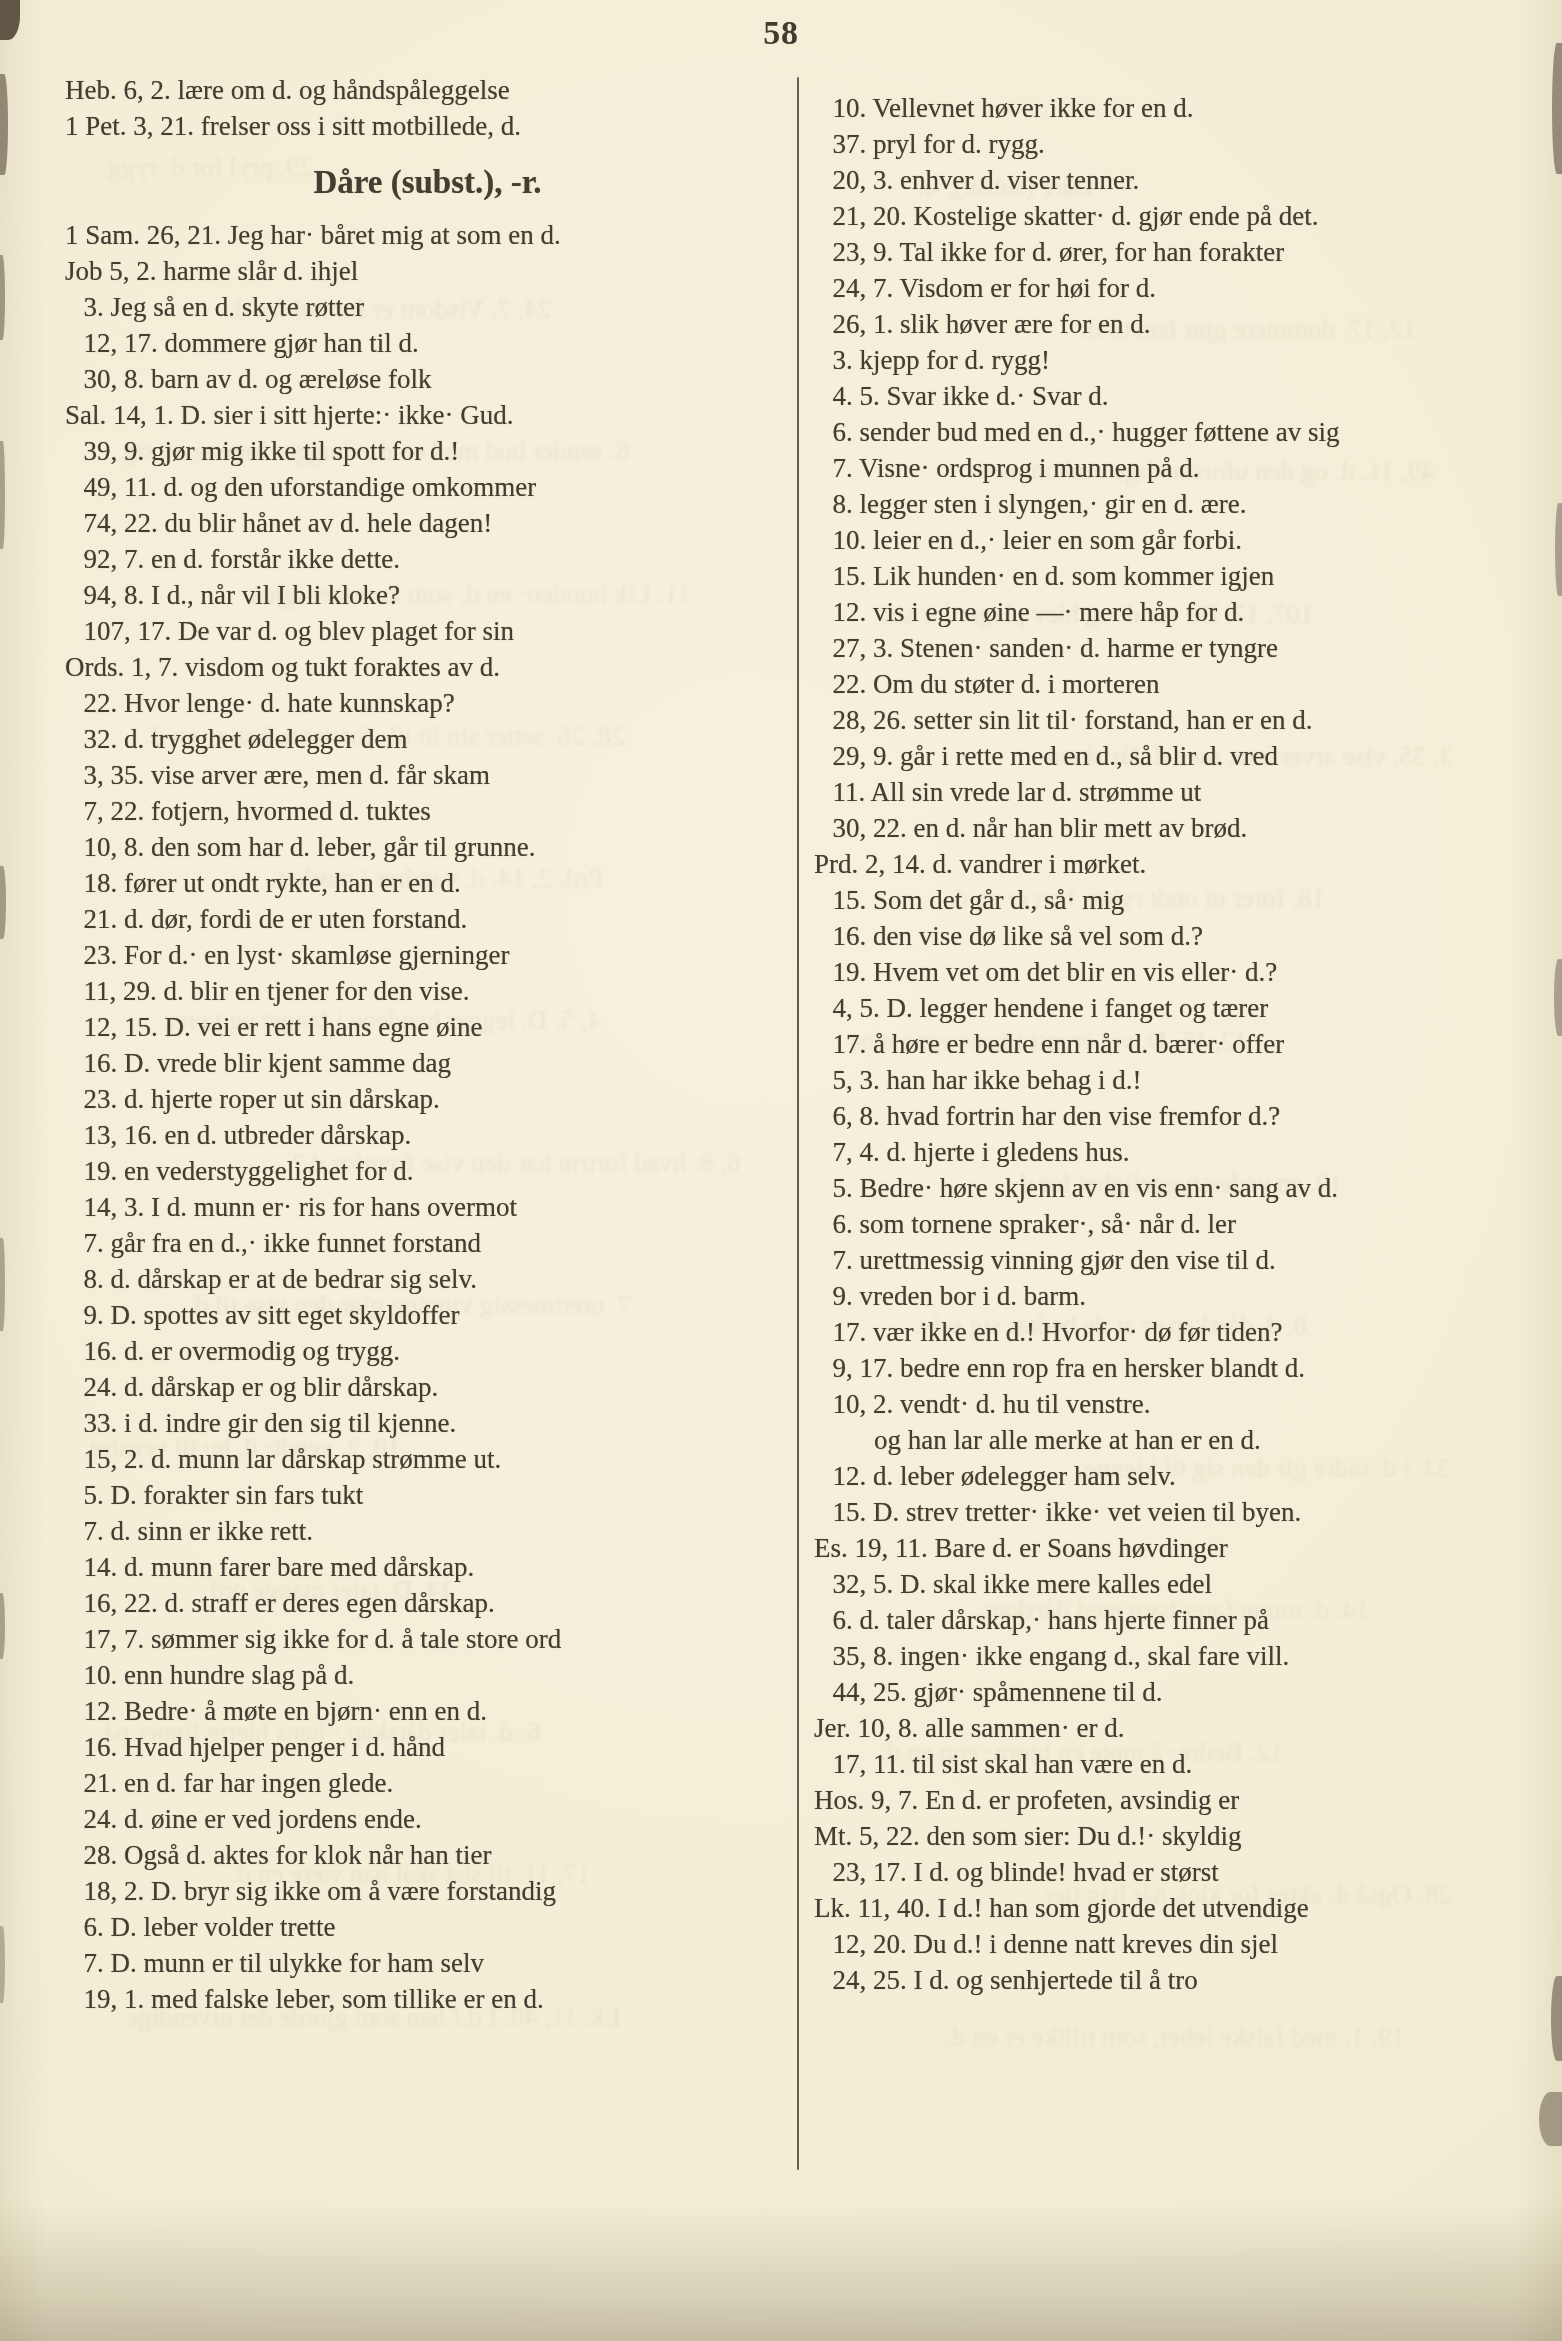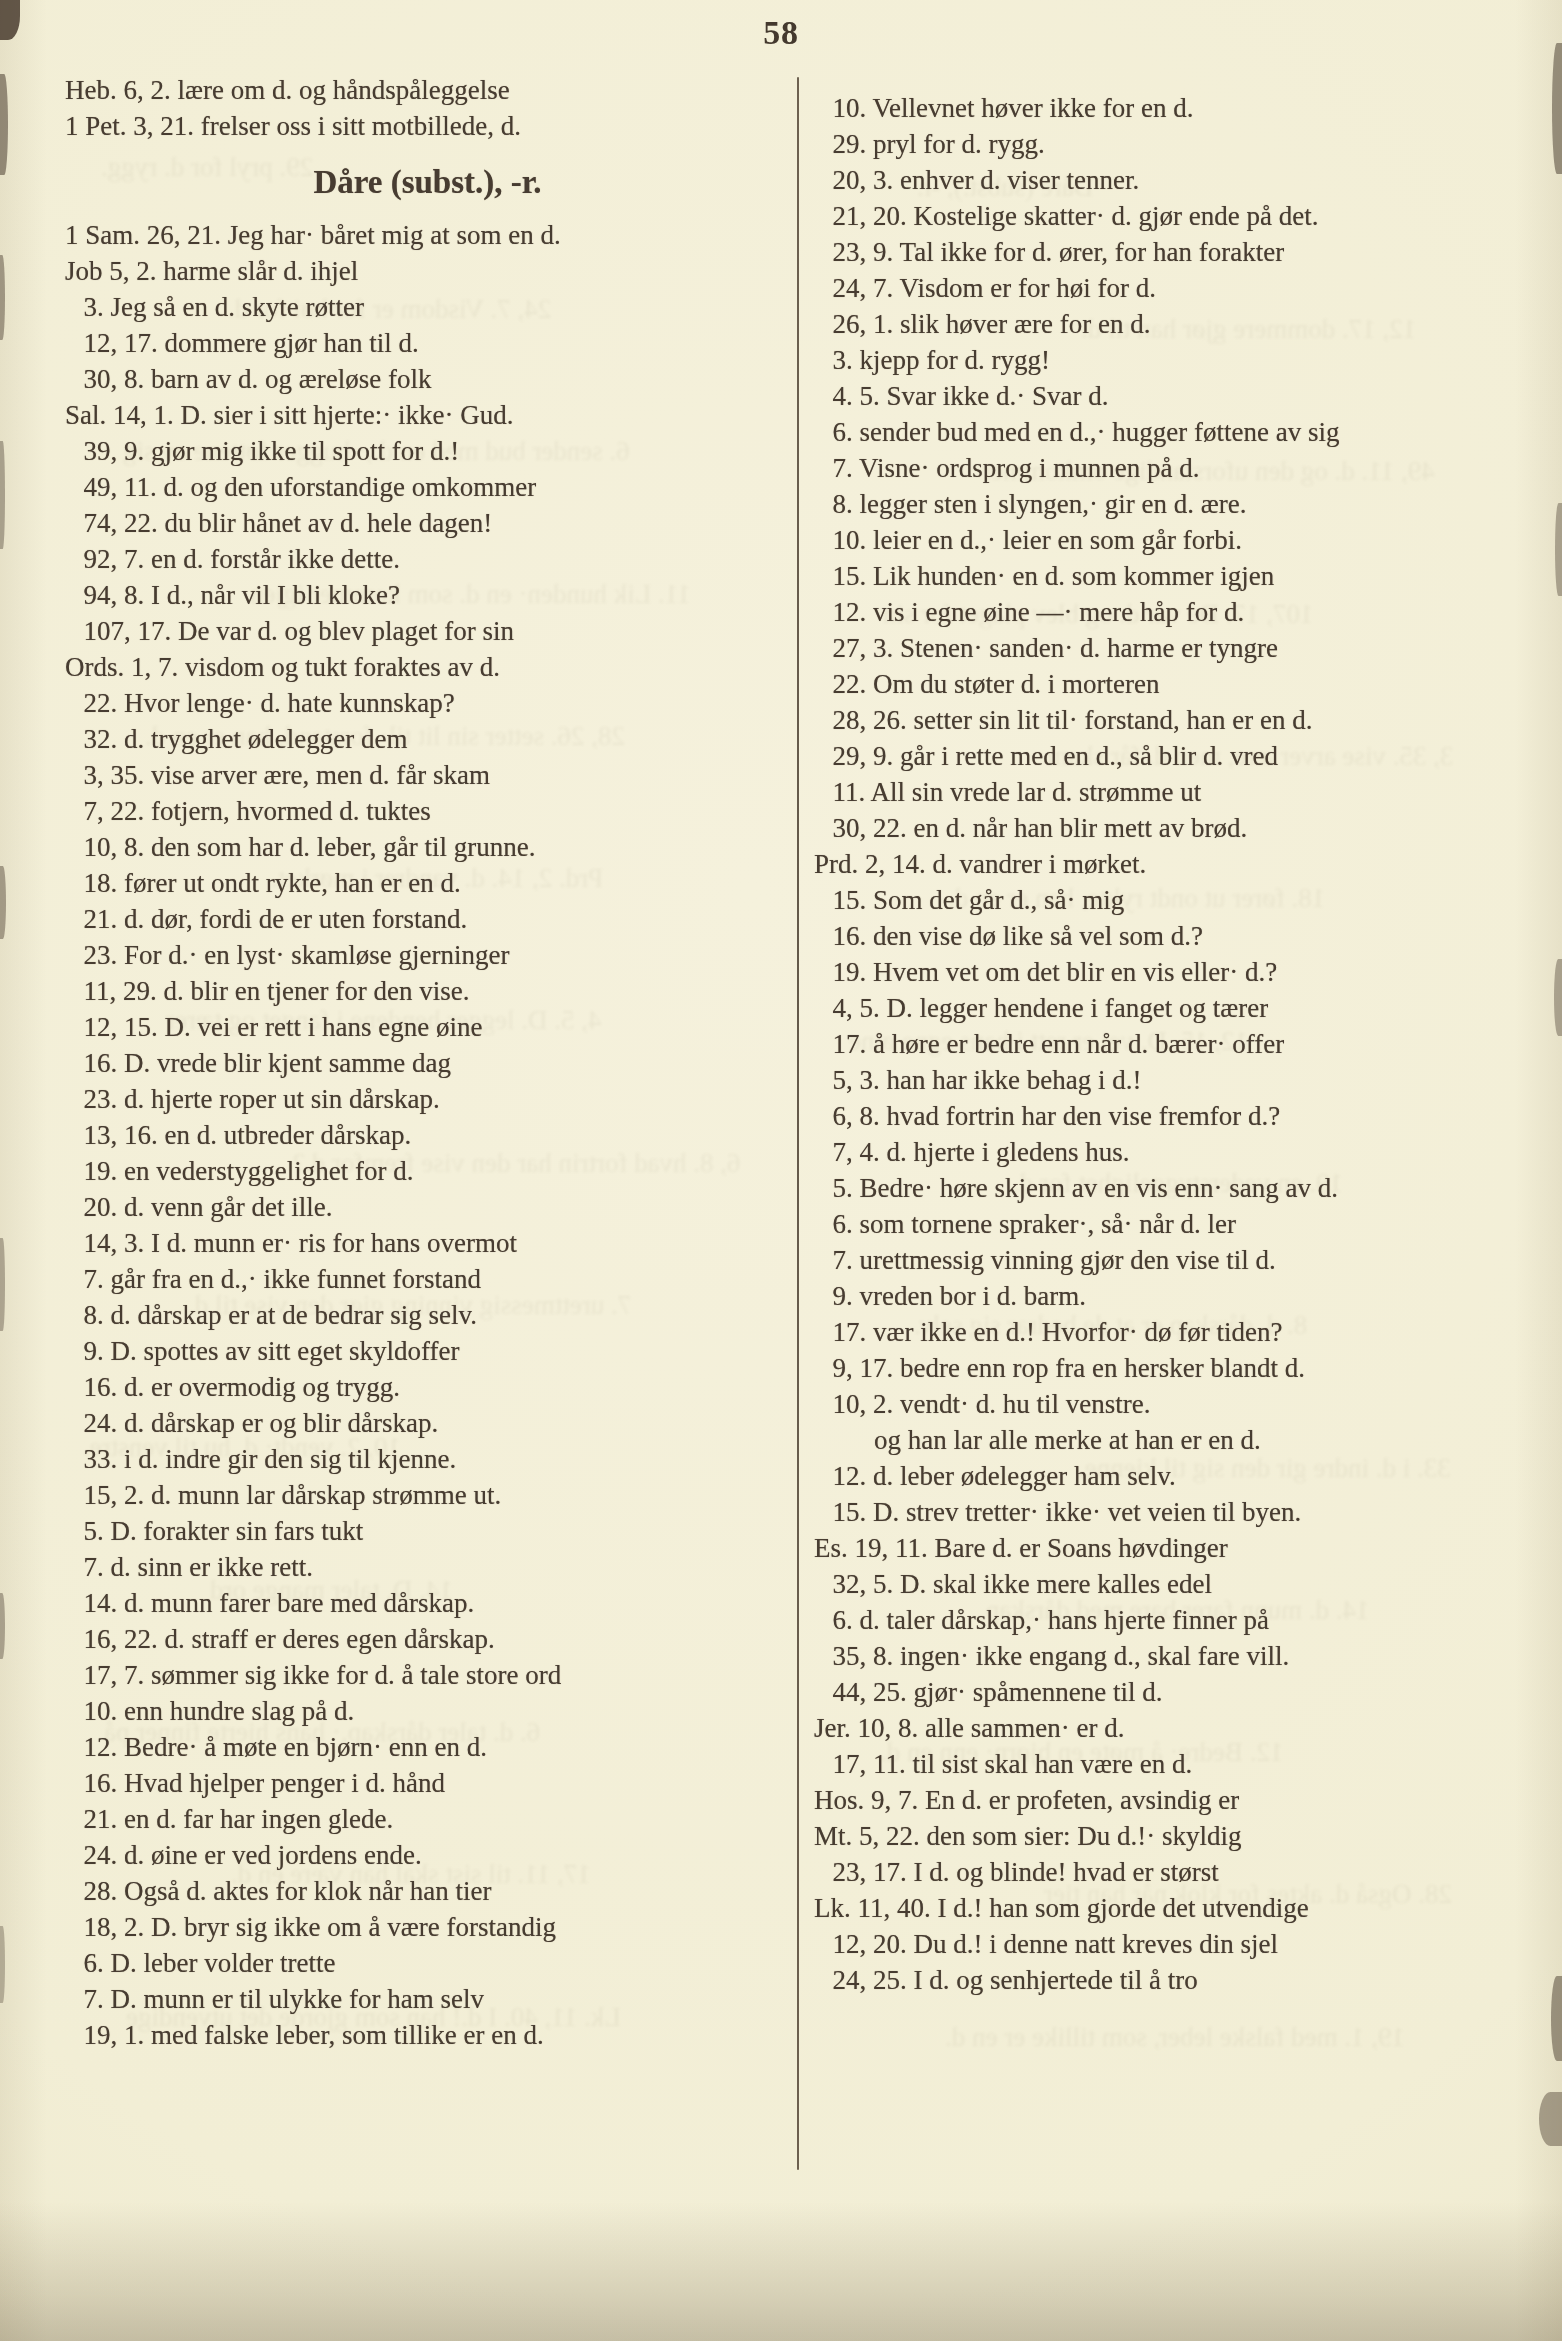--- a/index.html
+++ b/index.html
@@ -137,21 +137,20 @@
       <div class="line ind1"><span>10, 8. den som har d. leber, går til grunne.</span></div>
       <div class="line ind1"><span>18. fører ut ondt rykte, han er en d.</span></div>
       <div class="line ind1"><span>21. d. dør, fordi de er uten forstand.</span></div>
       <div class="line ind1"><span>23. For d.· en lyst· skamløse gjerninger</span></div>
       <div class="line ind1"><span>11, 29. d. blir en tjener for den vise.</span></div>
       <div class="line ind1"><span>12, 15. D. vei er rett i hans egne øine</span></div>
       <div class="line ind1"><span>16. D. vrede blir kjent samme dag</span></div>
       <div class="line ind1"><span>23. d. hjerte roper ut sin dårskap.</span></div>
       <div class="line ind1"><span>13, 16. en d. utbreder dårskap.</span></div>
       <div class="line ind1"><span>19. en vederstyggelighet for d.</span></div>
-      <div class="line ind1"><span>20. d. venn går det ille.</span></div>
       <div class="line ind1"><span>14, 3. I d. munn er· ris for hans overmot</span></div>
       <div class="line ind1"><span>7. går fra en d.,· ikke funnet forstand</span></div>
       <div class="line ind1"><span>8. d. dårskap er at de bedrar sig selv.</span></div>
       <div class="line ind1"><span>9. D. spottes av sitt eget skyldoffer</span></div>
       <div class="line ind1"><span>16. d. er overmodig og trygg.</span></div>
       <div class="line ind1"><span>24. d. dårskap er og blir dårskap.</span></div>
       <div class="line ind1"><span>33. i d. indre gir den sig til kjenne.</span></div>
       <div class="line ind1"><span>15, 2. d. munn lar dårskap strømme ut.</span></div>
       <div class="line ind1"><span>5. D. forakter sin fars tukt</span></div>
       <div class="line ind1"><span>7. d. sinn er ikke rett.</span></div>
@@ -165,21 +164,21 @@
       <div class="line ind1"><span>24. d. øine er ved jordens ende.</span></div>
       <div class="line ind1"><span>28. Også d. aktes for klok når han tier</span></div>
       <div class="line ind1"><span>18, 2. D. bryr sig ikke om å være forstandig</span></div>
       <div class="line ind1"><span>6. D. leber volder trette</span></div>
       <div class="line ind1"><span>7. D. munn er til ulykke for ham selv</span></div>
       <div class="line ind1"><span>19, 1. med falske leber, som tillike er en d.</span></div>
     </div>
   <div class="divider"></div>
   <div class="col col-right" id="col-right">
       <div class="line ind1"><span>10. Vellevnet høver ikke for en d.</span></div>
-      <div class="line ind1"><span>29. pryl for d. rygg.</span></div>
+      <div class="line ind1"><span>37. pryl for d. rygg.</span></div>
       <div class="line ind1"><span>20, 3. enhver d. viser tenner.</span></div>
       <div class="line ind1"><span>21, 20. Kostelige skatter· d. gjør ende på det.</span></div>
       <div class="line ind1"><span>23, 9. Tal ikke for d. ører, for han forakter</span></div>
       <div class="line ind1"><span>24, 7. Visdom er for høi for d.</span></div>
       <div class="line ind1"><span>26, 1. slik høver ære for en d.</span></div>
       <div class="line ind1"><span>3. kjepp for d. rygg!</span></div>
       <div class="line ind1"><span>4. 5. Svar ikke d.· Svar d.</span></div>
       <div class="line ind1"><span>6. sender bud med en d.,· hugger føttene av sig</span></div>
       <div class="line ind1"><span>7. Visne· ordsprog i munnen på d.</span></div>
       <div class="line ind1"><span>8. legger sten i slyngen,· gir en d. ære.</span></div>

